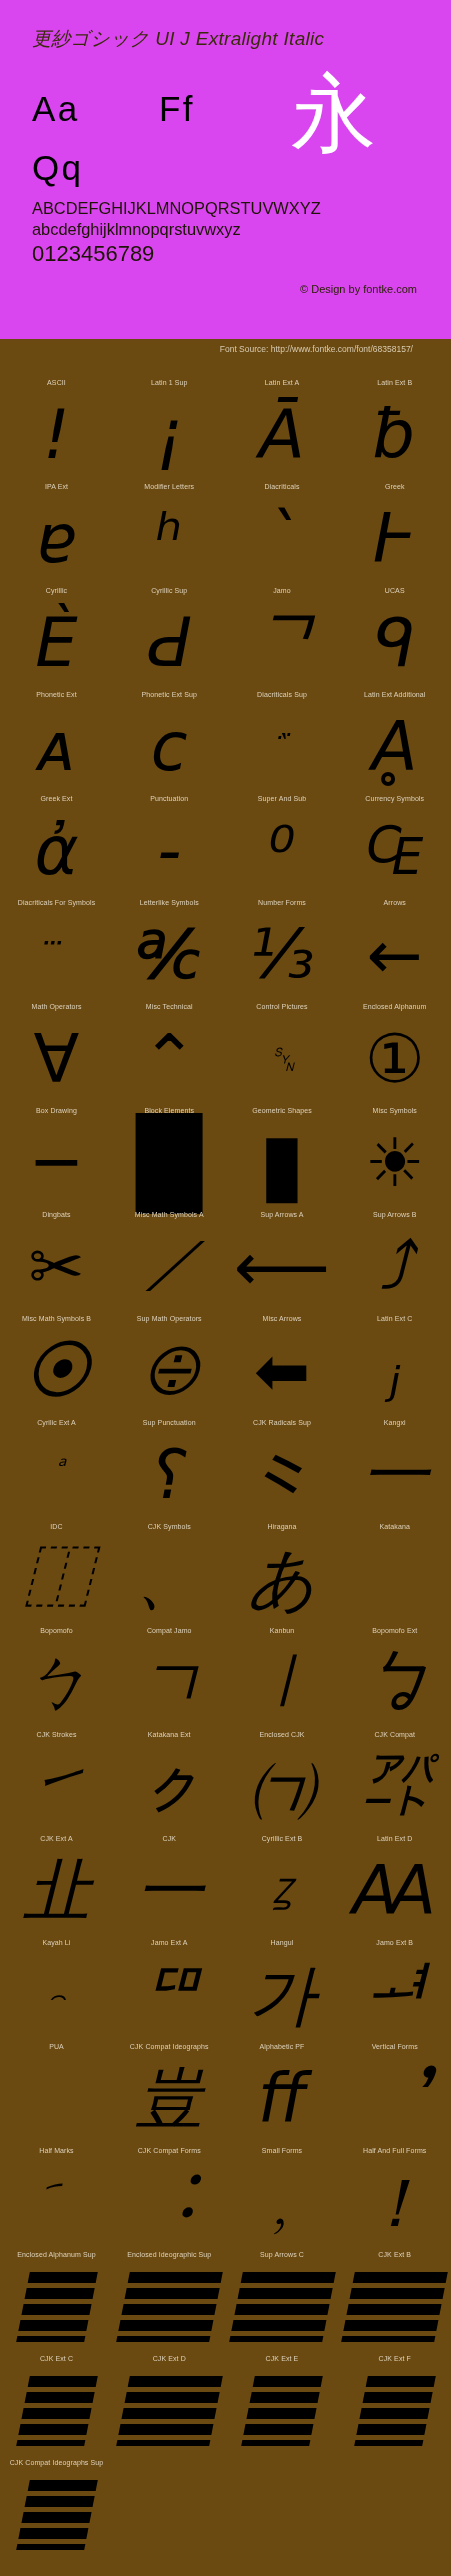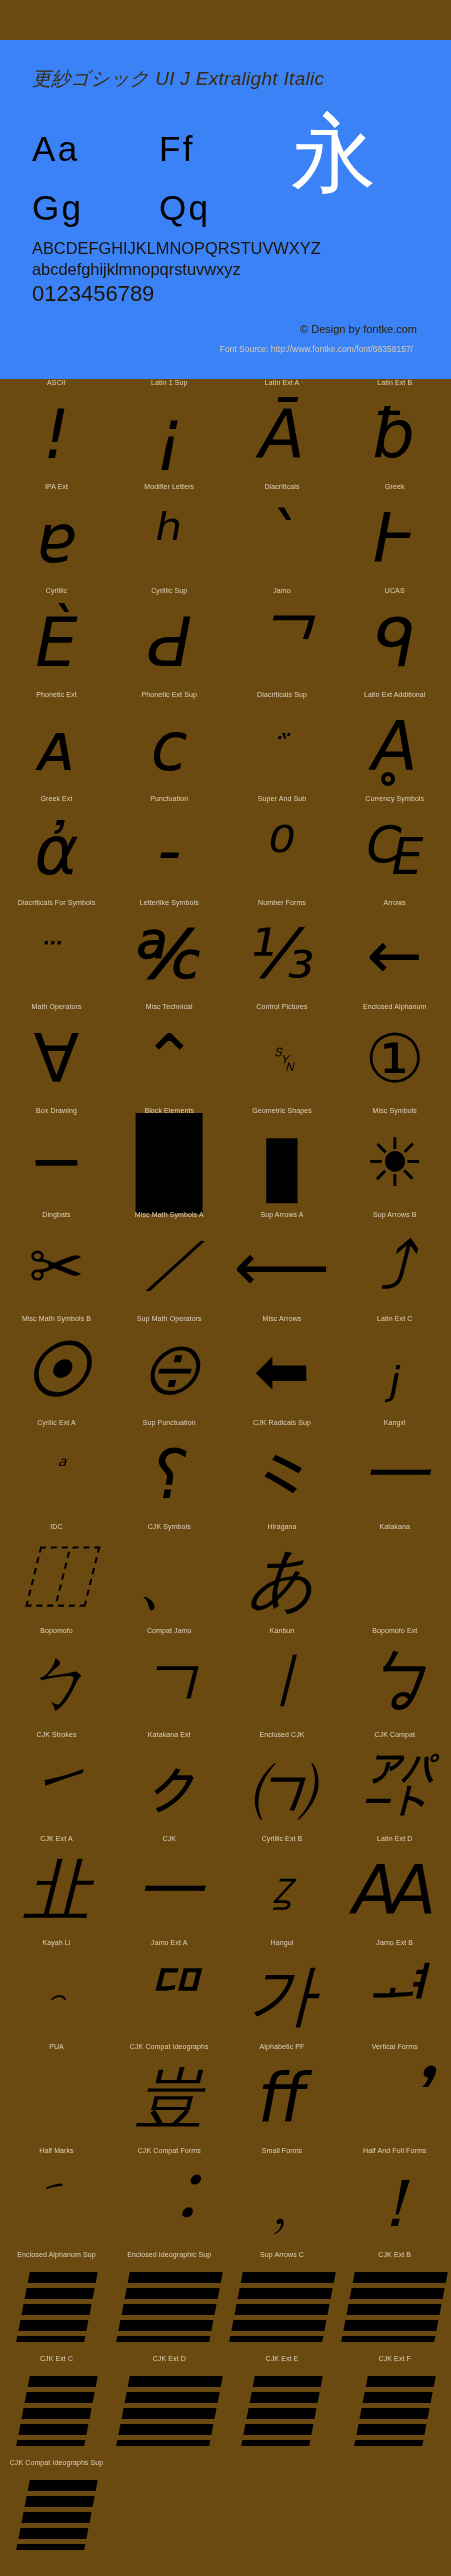--- a/index.html
+++ b/index.html
@@ -10,22 +10,21 @@
     background: #6b4a12;
     font-family: "Liberation Sans", sans-serif;
     overflow: hidden;
   }
   .page { position: relative; width: 451px; height: 2576px; }
 
   
   .header {
     position: absolute; top: 0; left: 0;
     width: 451px; height: 339px;
-    background: #3b82f6;
-    margin-top: 40px;
+    background: #d946ef;
   }
   .title {
     position: absolute; left: 32px; top: 26px;
     font-size: 19px;
     font-style: italic;
     font-weight: 300;
     color: #3a2a0c;
     letter-spacing: 0.3px;
     white-space: nowrap;
   }
@@ -142,21 +141,20 @@
 <div class="page">
 
   <div class="header">
 
     <div class="title">更紗ゴシック UI J Extralight Italic</div>
 
     <div class="sample-block">
       <div class="pairs">
         <div class="pair">Aa</div>
         <div class="pair">Ff</div>
-        <div class="pair">Gg</div>
         <div class="pair">Qq</div>
       </div>
       <div class="cjk-sample">永</div>
     </div>
 
     <div class="alpha alpha-upper">ABCDEFGHIJKLMNOPQRSTUVWXYZ</div>
     <div class="alpha alpha-lower">abcdefghijklmnopqrstuvwxyz</div>
     <div class="alpha alpha-digits">0123456789</div>
 
     <div class="copyright">© Design by fontke.com</div>

